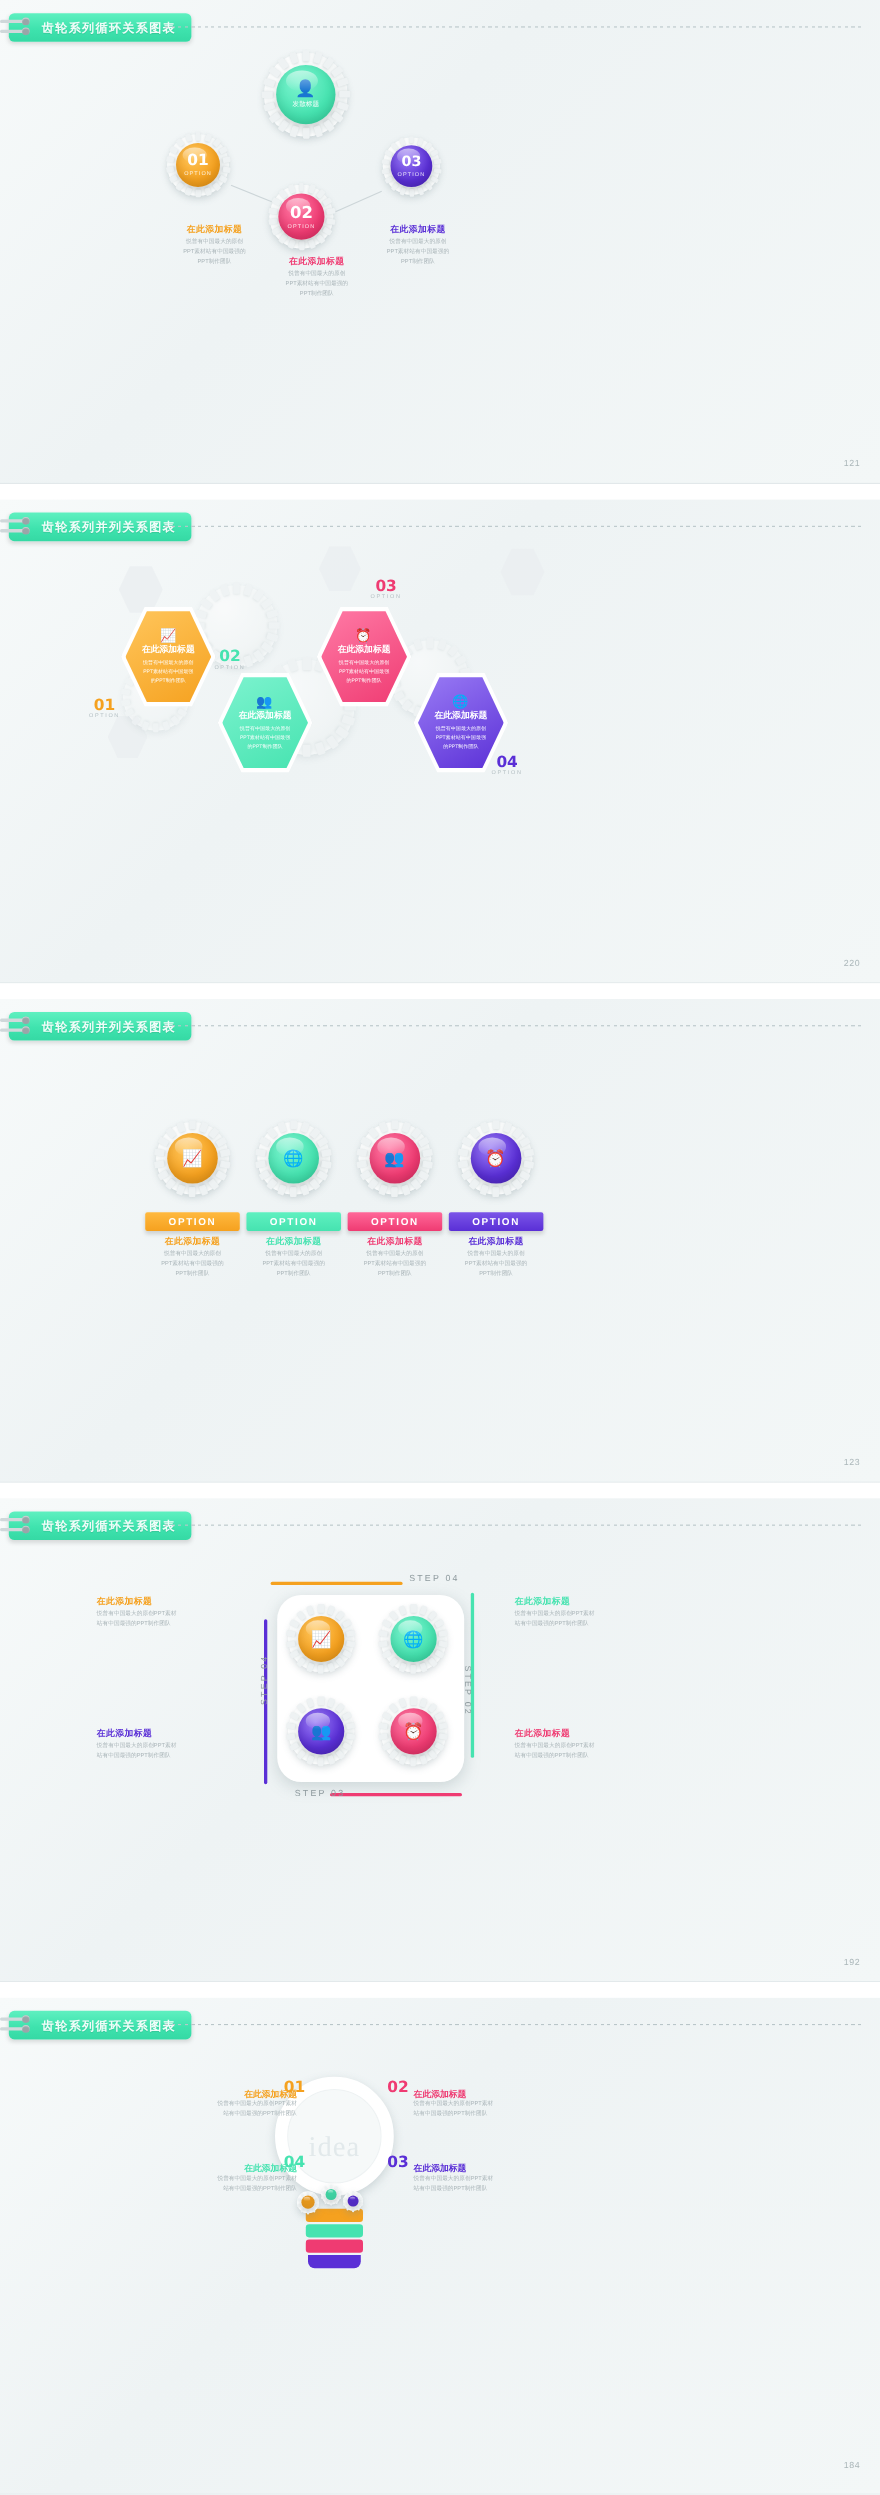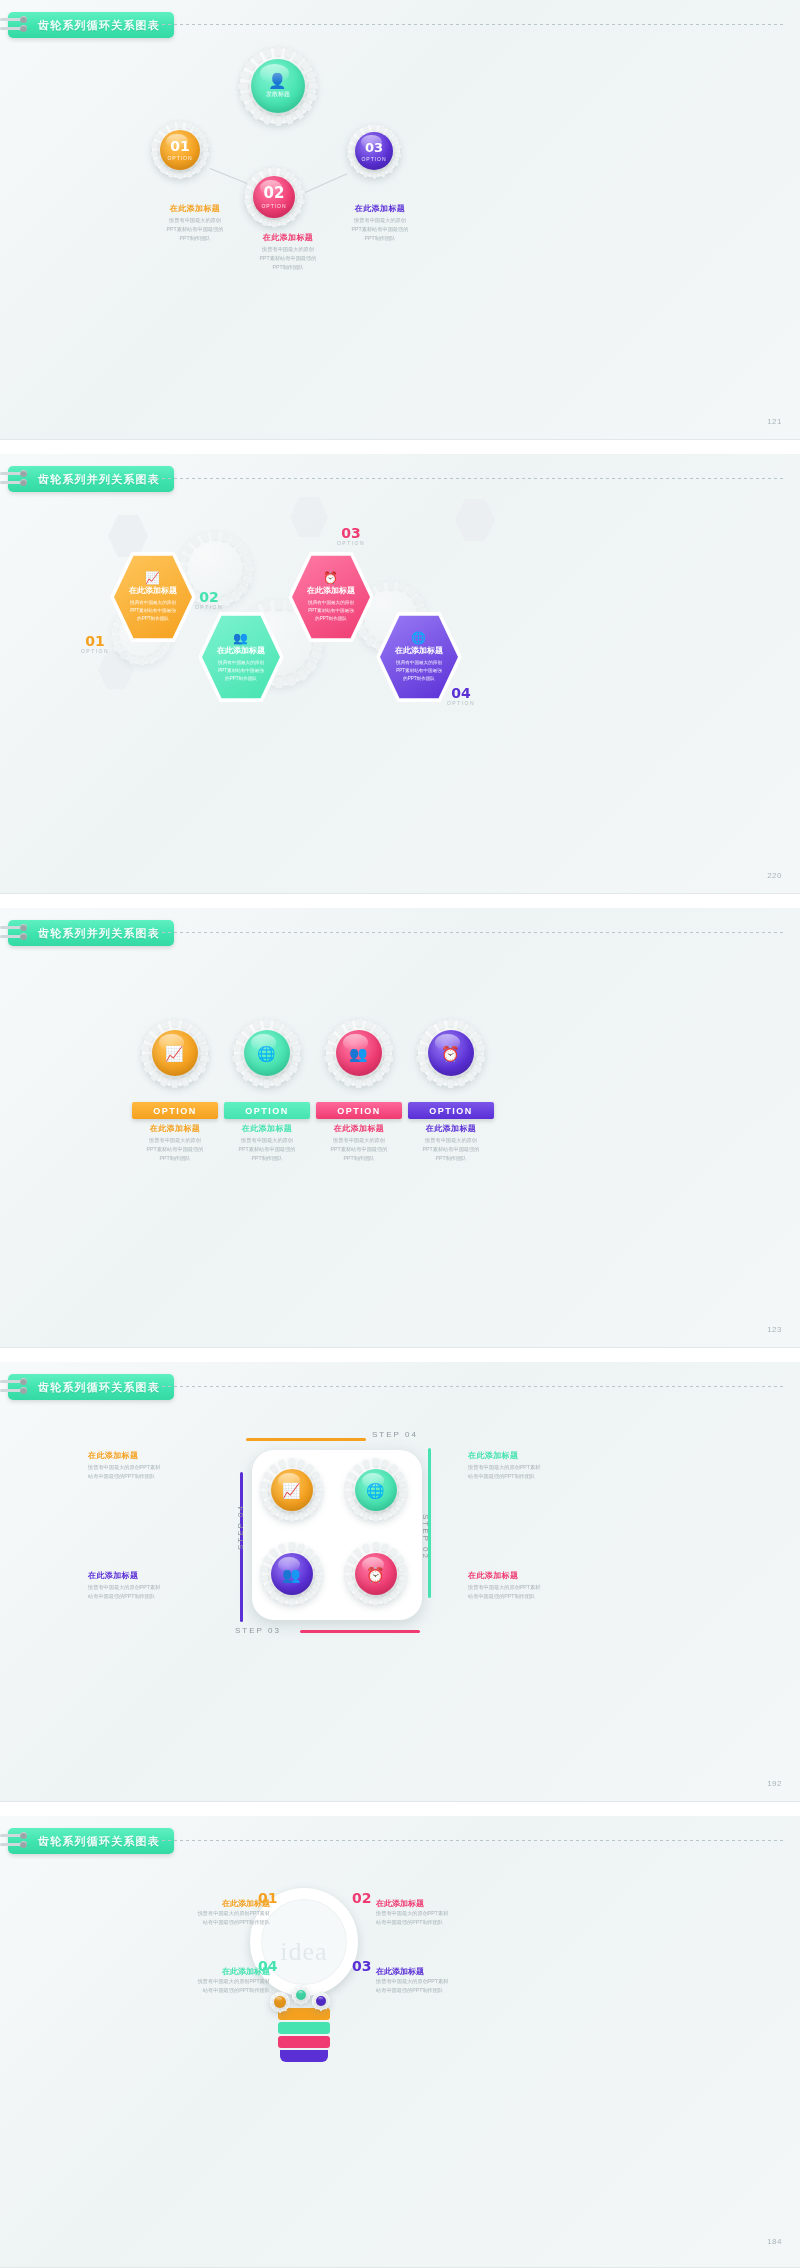--- a/index.html
+++ b/index.html
@@ -696,21 +696,21 @@
     </div>
   </div>
 
   <div class="arrowline" style="left:246px;top:76px;width:120px;background:#f5a11f;"></div>
   <div class="arrowline" style="left:428px;top:86px;width:3px;height:150px;background:#46e3b0;"></div>
   <div class="arrowline" style="left:300px;top:268px;width:120px;background:#ef3b72;"></div>
   <div class="arrowline" style="left:240px;top:110px;width:3px;height:150px;background:#5a2fd6;"></div>
 
   <div class="steplbl" style="left:372px;top:68px;">STEP 04</div>
   <div class="steplbl" style="left:430px;top:152px;transform:rotate(90deg);transform-origin:left top;">STEP 02</div>
-  <div class="steplbl" style="left:235px;top:264px;">STEP 03</div>
+  <div class="steplbl" style="left:268px;top:264px;">STEP 03</div>
   <div class="steplbl" style="left:236px;top:188px;transform:rotate(-90deg);transform-origin:left top;">STEP 04</div>
 
   <div class="tb" style="left:88px;top:88px;width:120px;">
     <div class="h" style="color:#f5a11f">在此添加标题</div>
     <div class="p" style="white-space:pre-line">悦普有中国最大的原创PPT素材
 站有中国最强的PPT制作团队</div>
   </div>
   <div class="tb" style="left:468px;top:88px;width:130px;">
     <div class="h" style="color:#46e3b0">在此添加标题</div>
     <div class="p" style="white-space:pre-line">悦普有中国最大的原创PPT素材

